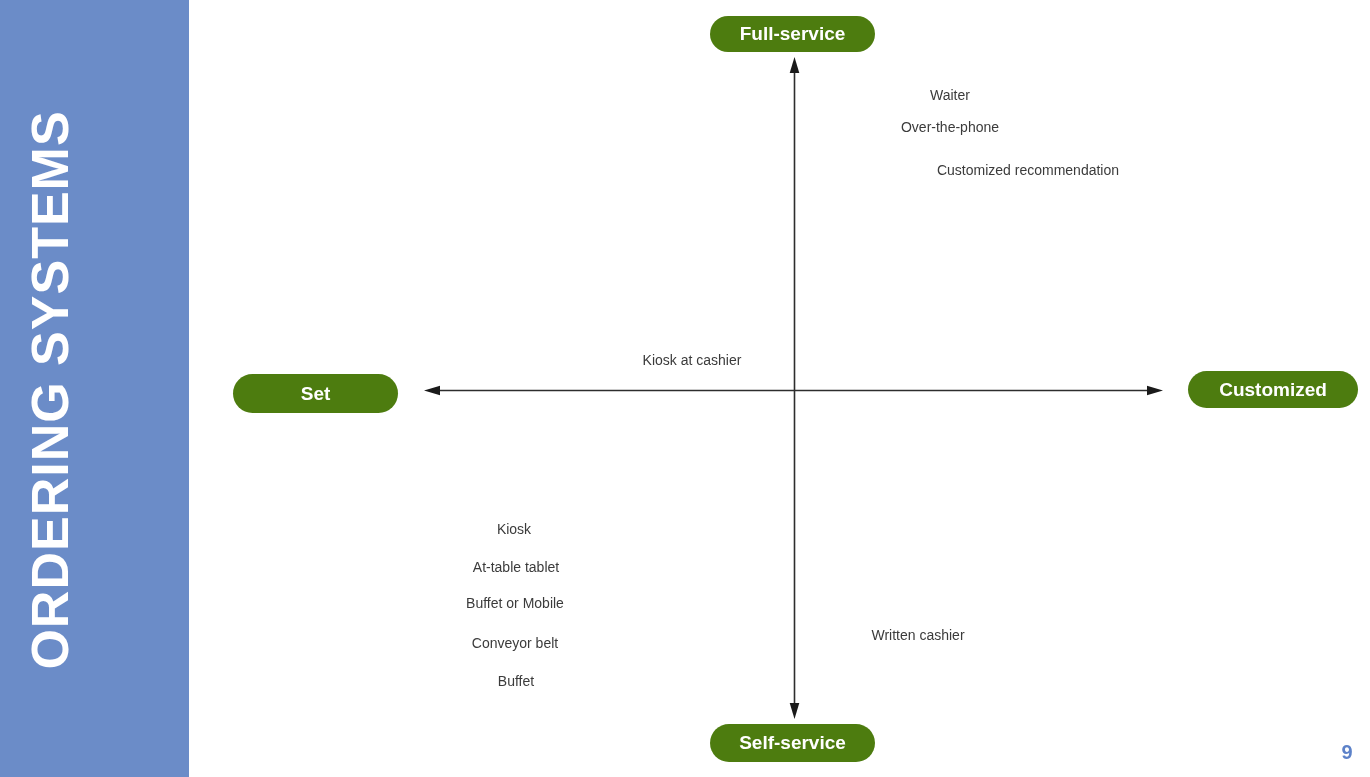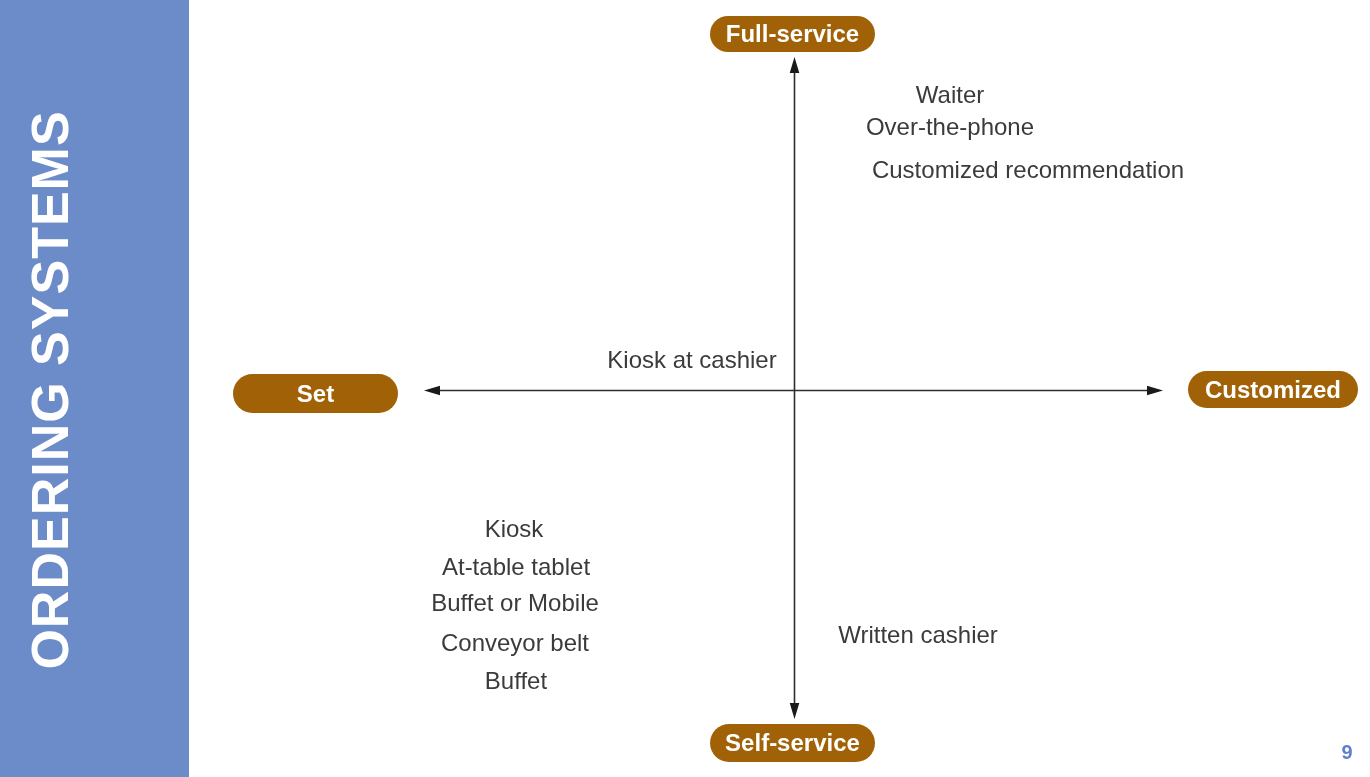--- a/index.html
+++ b/index.html
@@ -32,41 +32,41 @@
   .axes-svg {
     position: absolute;
     left: 0; top: 0;
     width: 1370px; height: 777px;
     pointer-events: none;
   }
 
   
   .pill {
     position: absolute;
-    background: #a16207;
+    background: #4d7c0f;
     border-radius: 22px;
     color: #ffffff;
     font-weight: bold;
-    font-size: 24px;
+    font-size: 19px;
     display: flex;
     align-items: center;
     justify-content: center;
     white-space: nowrap;
   }
   .pill-top    { left: 710px;  top: 16px;  width: 165px; height: 36px; }
   .pill-bottom { left: 710px;  top: 724px; width: 165px; height: 38px; }
   .pill-left   { left: 233px;  top: 374px; width: 165px; height: 39px; text-align: center; }
   .pill-right  { left: 1188px; top: 371px; width: 170px; height: 37px; }
 
   
   .q-item {
     position: absolute;
     transform: translate(-50%, -50%);
     color: #3b3b3b;
-    font-size: 24px;
+    font-size: 14px;
     white-space: nowrap;
   }
 
   
   .page-number {
     position: absolute;
     left: 1347px; top: 752px;
     transform: translate(-50%, -50%);
     color: #5d82c9;
     font-size: 20px;

